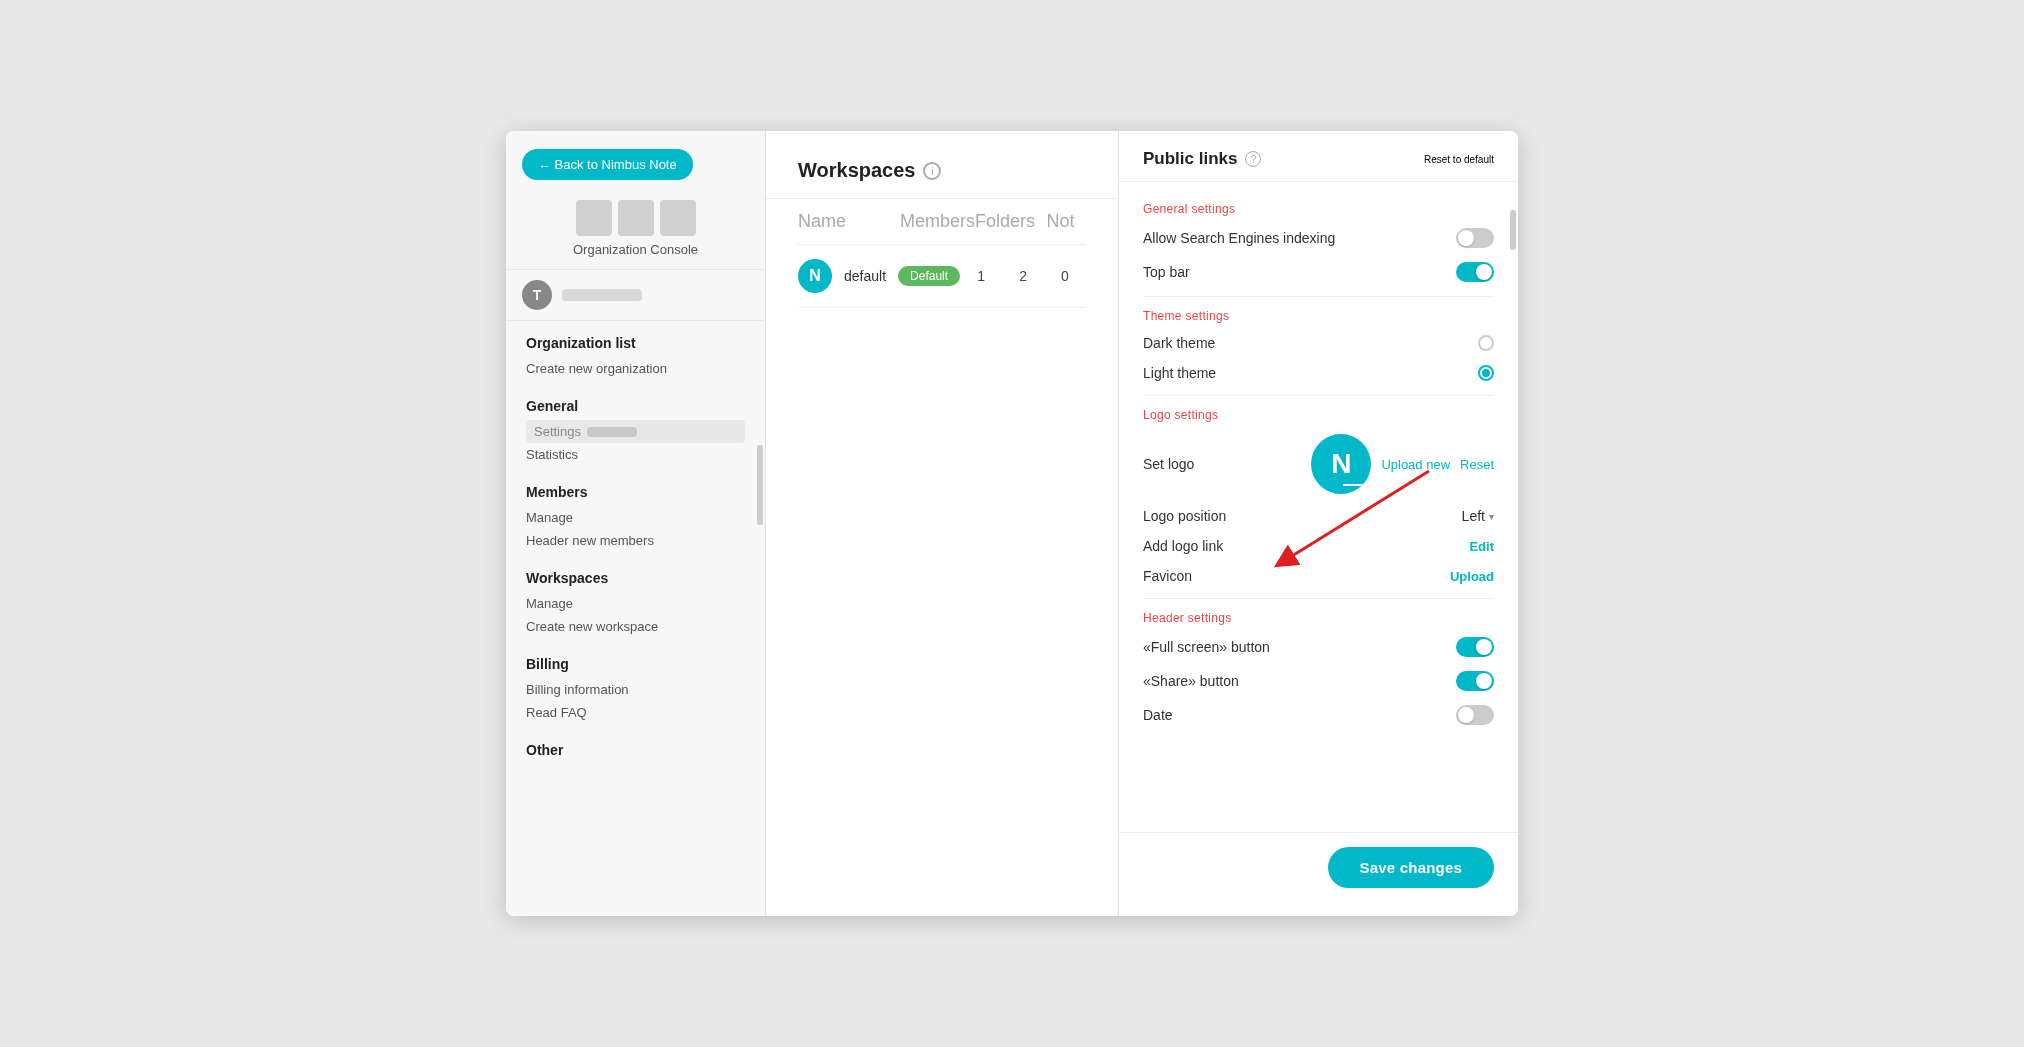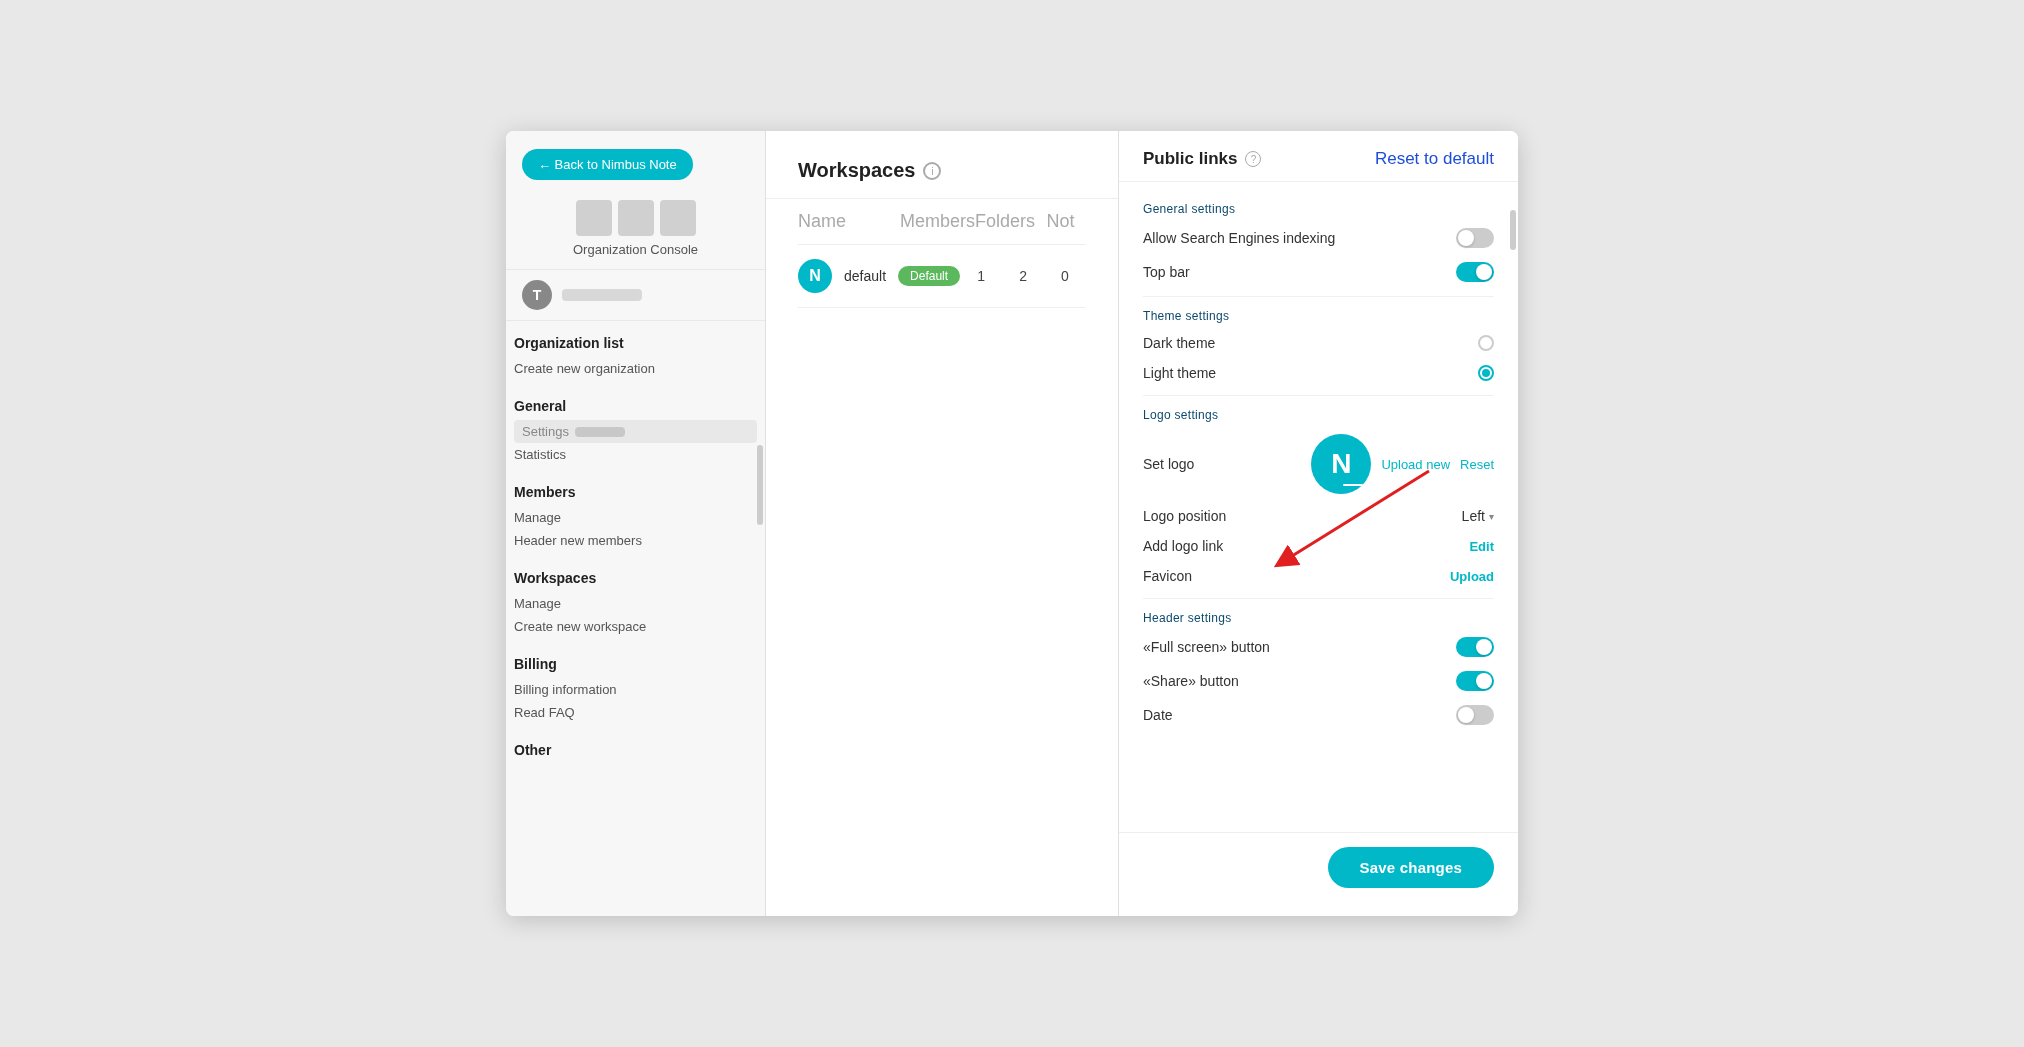--- a/index.html
+++ b/index.html
@@ -85,21 +85,21 @@
       font-size: 14px; font-weight: bold;
     }
     .user-name {
       font-size: 13px;
       color: #888;
       background: #d8d8d8;
       width: 80px; height: 12px;
       border-radius: 4px;
     }
     .nav-section {
-      padding: 14px 8px 4px;
+      padding: 14px 20px 4px;
     }
     .nav-section-title {
       font-size: 14px;
       font-weight: 700;
       color: #222;
       margin-bottom: 6px;
     }
     .nav-item {
       font-size: 13px;
       color: #555;
@@ -230,33 +230,33 @@
       color: #222;
     }
     .panel-help-icon {
       width: 16px; height: 16px;
       border: 1.5px solid #aaa;
       border-radius: 50%;
       display: flex; align-items: center; justify-content: center;
       font-size: 10px; color: #aaa; cursor: pointer;
     }
     .reset-link {
-      font-size: 17px;
-      color: #1d4ed8;
+      font-size: 10px;
+      color: #000000;
       cursor: pointer;
       text-decoration: none;
     }
     .panel-body {
       padding: 16px 24px;
       flex: 1;
       overflow-y: auto;
     }
     .section-label {
       font-size: 12px;
-      color: #0c4a6e;
+      color: #ef4444;
       margin-bottom: 12px;
       margin-top: 4px;
       letter-spacing: 0.3px;
     }
     .setting-row {
       display: flex;
       align-items: center;
       justify-content: space-between;
       margin-bottom: 14px;
     }

